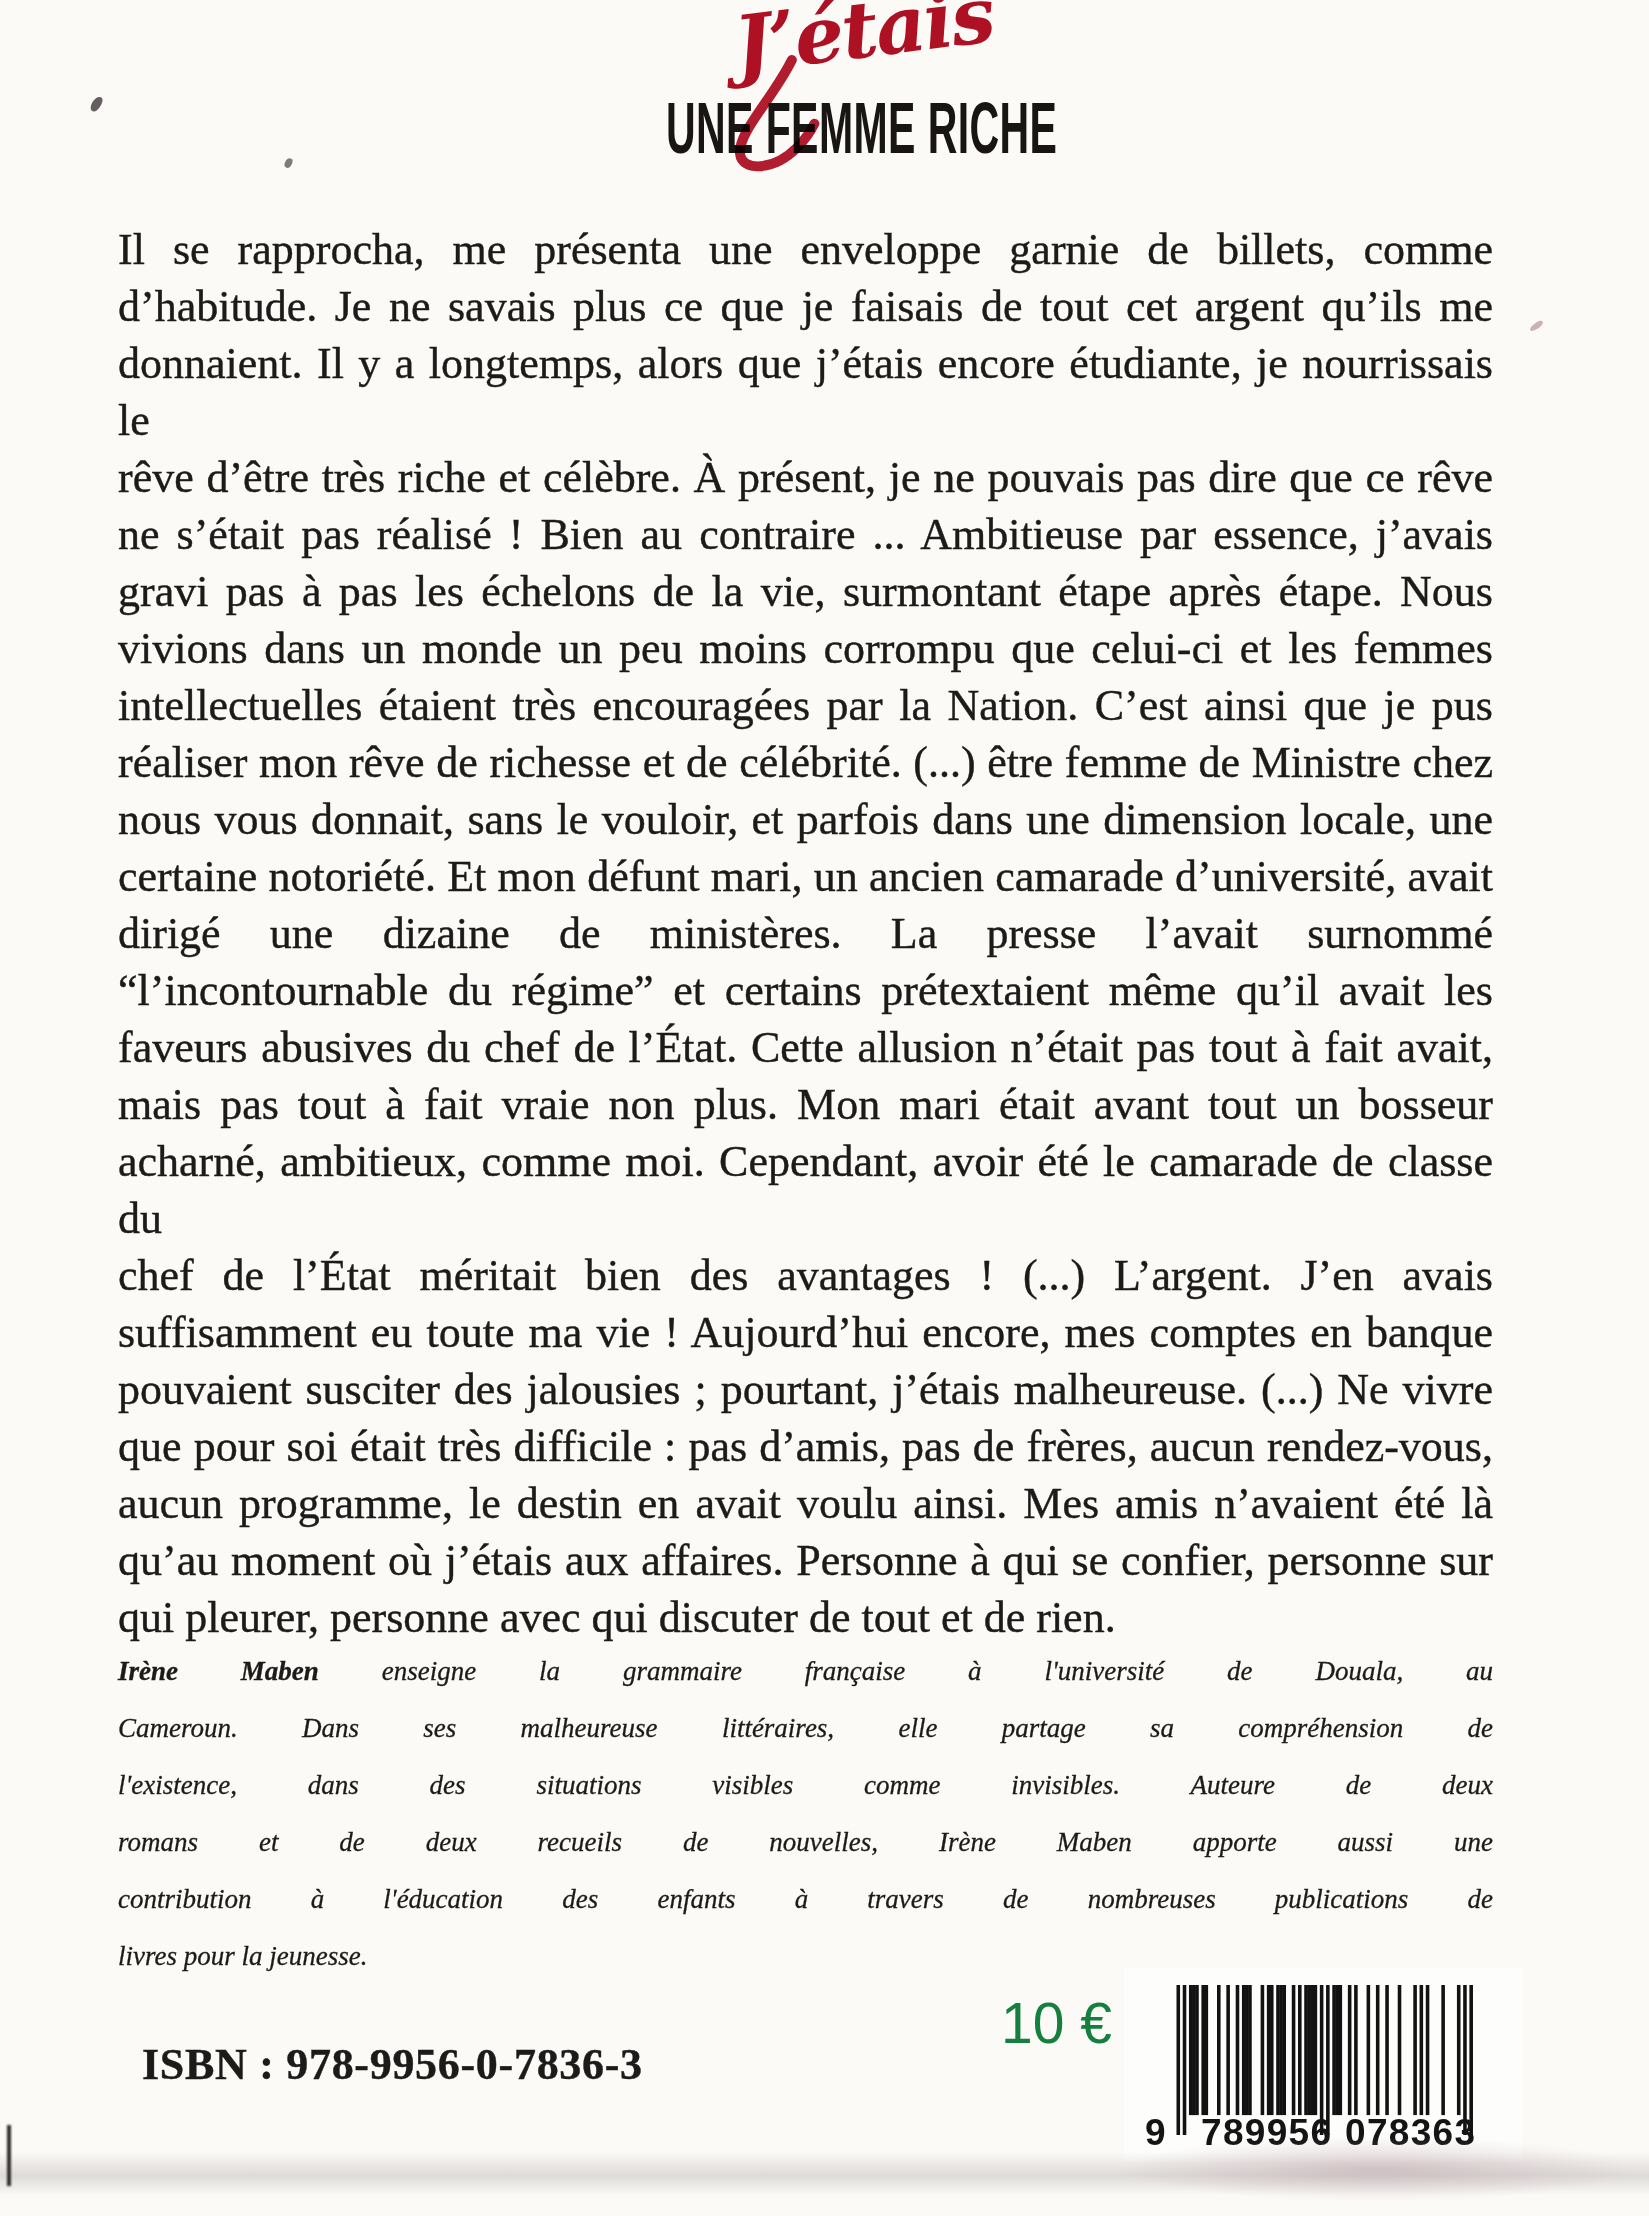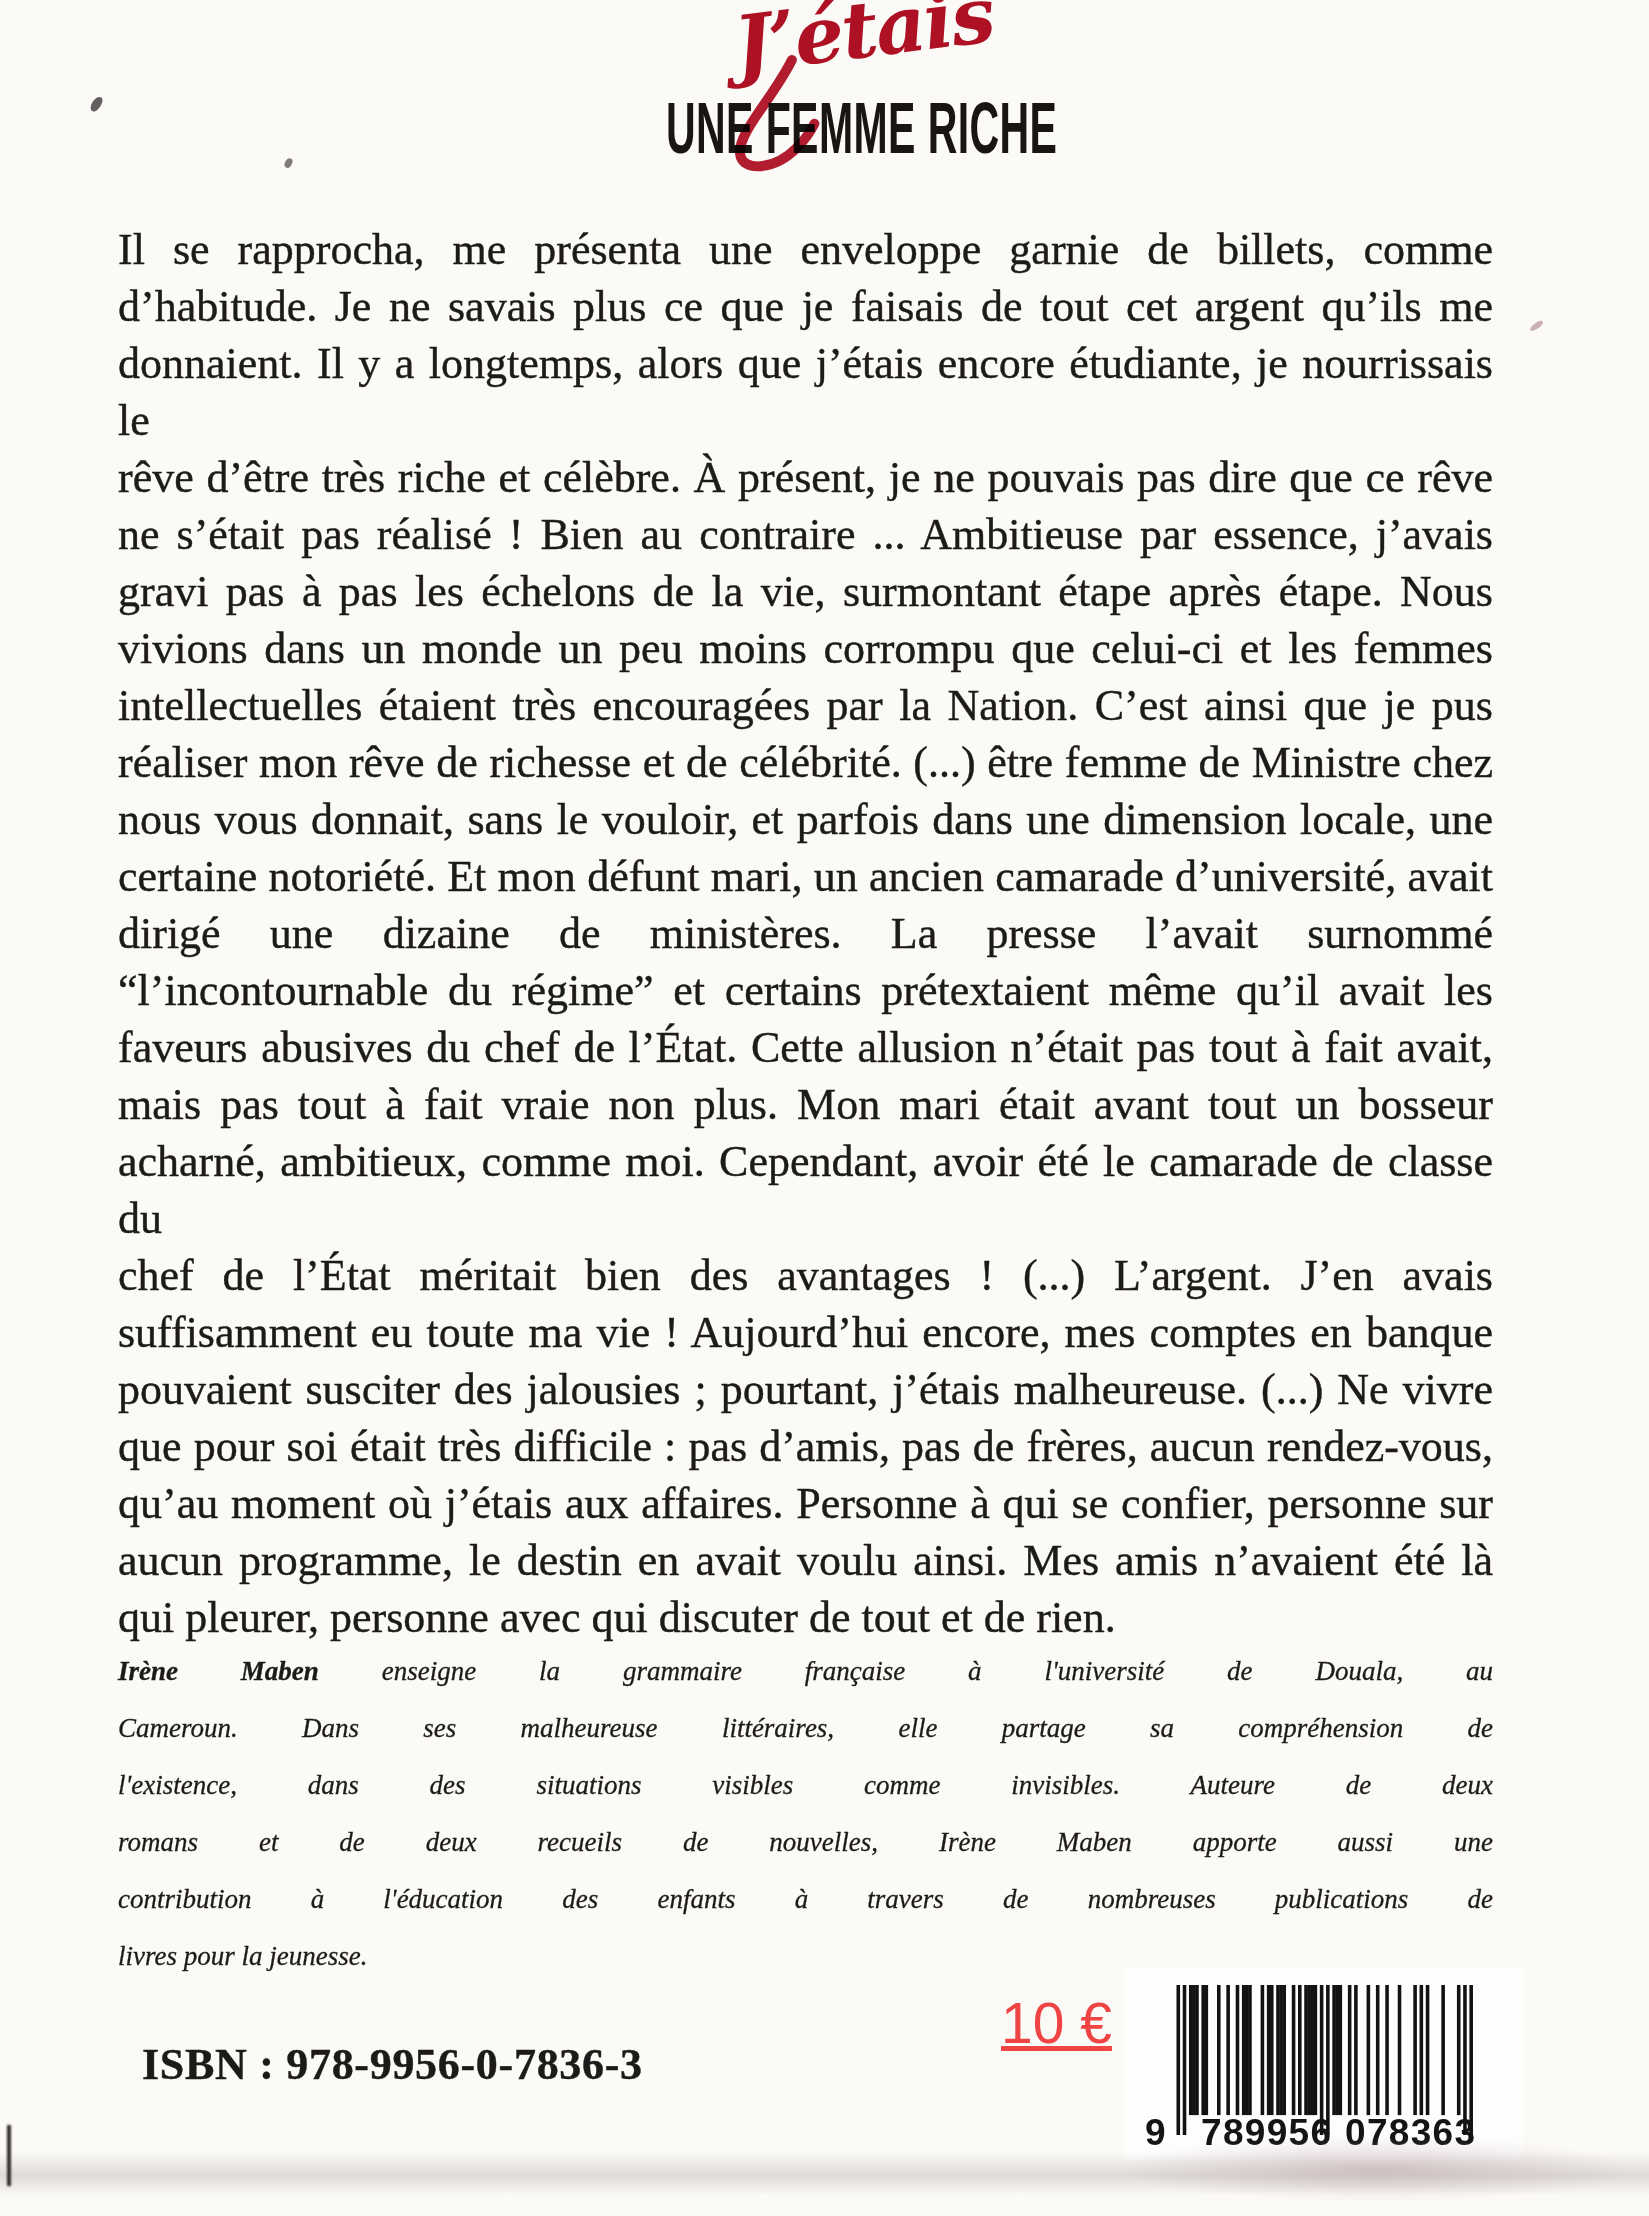--- a/index.html
+++ b/index.html
@@ -43,21 +43,21 @@
   .bio-lines .line:last-child{text-align-last:left;}
   
   .isbn{
     position:absolute;left:142px;top:2039px;
     font-weight:700;font-size:44px;letter-spacing:0.7px;
     -webkit-text-stroke:0.4px #1d1b1a;white-space:nowrap;
   }
   .price{
     position:absolute;left:1001px;top:1990px;
     font-family:"Liberation Sans",sans-serif;font-size:57px;font-weight:400;
-    color:#ef4444;white-space:nowrap;text-decoration:underline;
+    color:#15803d;white-space:nowrap;
   }
   .barcode-area{position:absolute;left:1124px;top:1968px;width:399px;height:193px;background:#fdfdfc;}
   .barcode-svg{position:absolute;left:1176px;top:1985px;}
   .bc-digit{position:absolute;top:2112px;font-family:"Liberation Sans",sans-serif;
     font-weight:700;font-size:37px;color:#141414;white-space:nowrap;}
   .bc-d1{left:1145px;}
   .bc-g1{left:1201px;letter-spacing:1.3px;}
   .bc-g2{left:1345px;letter-spacing:1.3px;}
   
   .bottom-shade{position:absolute;left:0;top:2152px;width:1649px;height:43px;
@@ -95,22 +95,22 @@
       <div class="line">certaine notoriété. Et mon défunt mari, un ancien camarade d’université, avait</div>
       <div class="line">dirigé une dizaine de ministères. La presse l’avait surnommé</div>
       <div class="line">“l’incontournable du régime” et certains prétextaient même qu’il avait les</div>
       <div class="line">faveurs abusives du chef de l’État. Cette allusion n’était pas tout à fait avait,</div>
       <div class="line">mais pas tout à fait vraie non plus. Mon mari était avant tout un bosseur</div>
       <div class="line">acharné, ambitieux, comme moi. Cependant, avoir été le camarade de classe du</div>
       <div class="line">chef de l’État méritait bien des avantages ! (...)  L’argent. J’en avais</div>
       <div class="line">suffisamment eu toute  ma vie ! Aujourd’hui encore, mes comptes en banque</div>
       <div class="line">pouvaient susciter des jalousies ; pourtant, j’étais malheureuse. (...) Ne vivre</div>
       <div class="line">que pour soi était très difficile : pas d’amis, pas de frères, aucun rendez-vous,</div>
+      <div class="line">aucun programme, le destin en avait voulu ainsi. Mes amis n’avaient été là</div>
       <div class="line">qu’au moment où j’étais aux affaires. Personne à qui se confier, personne sur</div>
-      <div class="line">aucun programme, le destin en avait voulu ainsi. Mes amis n’avaient été là</div>
       <div class="line">qui pleurer, personne avec qui discuter de tout et de rien.</div>
     </div>
 
   <div class="bio-block">
     <div class="bio-first"><span class="bio-lead">Irène Maben</span><span> enseigne la grammaire française à l'université de Douala, au</span></div>
     <div class="bio-lines">
         <div class="line">Cameroun. Dans ses malheureuse littéraires, elle partage sa compréhension de</div>
         <div class="line">l'existence, dans des situations visibles comme invisibles. Auteure de deux</div>
         <div class="line">romans et de deux recueils de nouvelles, Irène Maben apporte aussi une</div>
         <div class="line">contribution à l'éducation des enfants à travers de nombreuses publications de</div>

